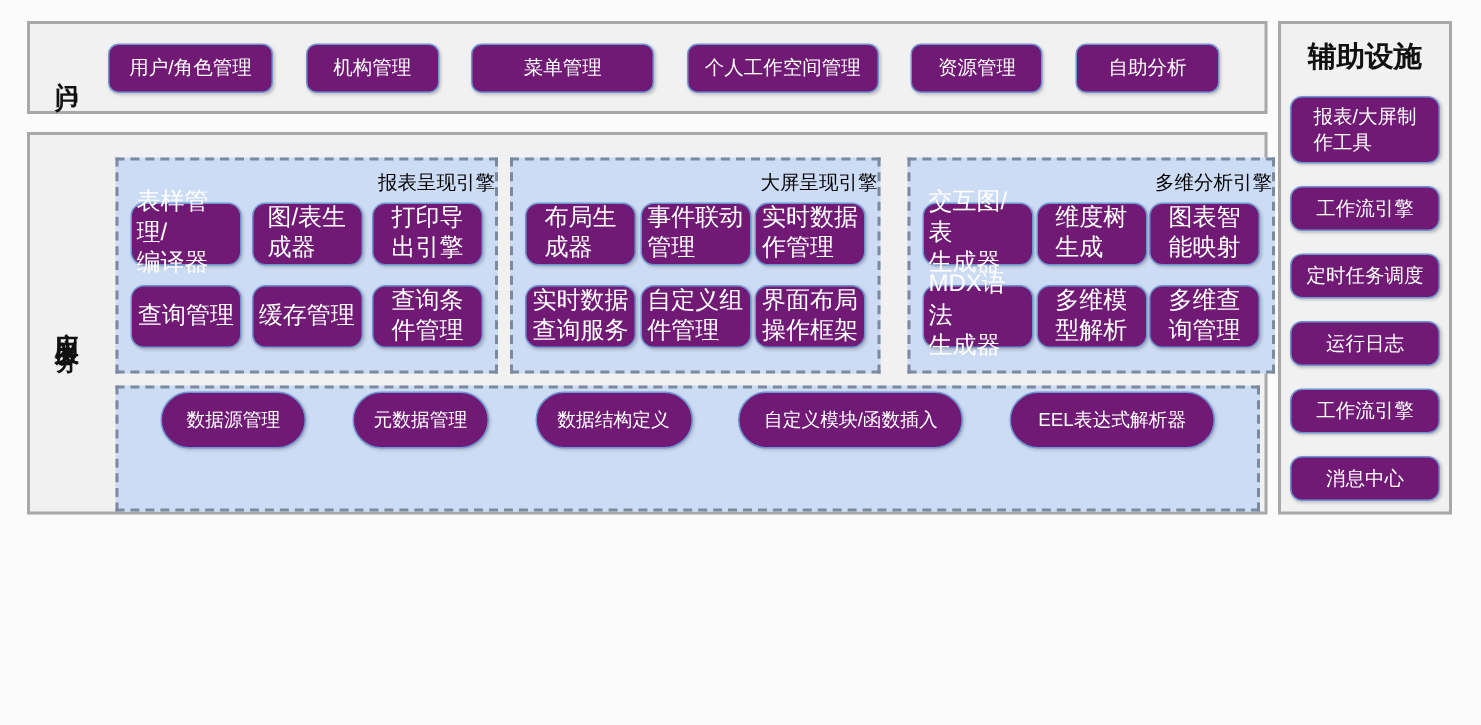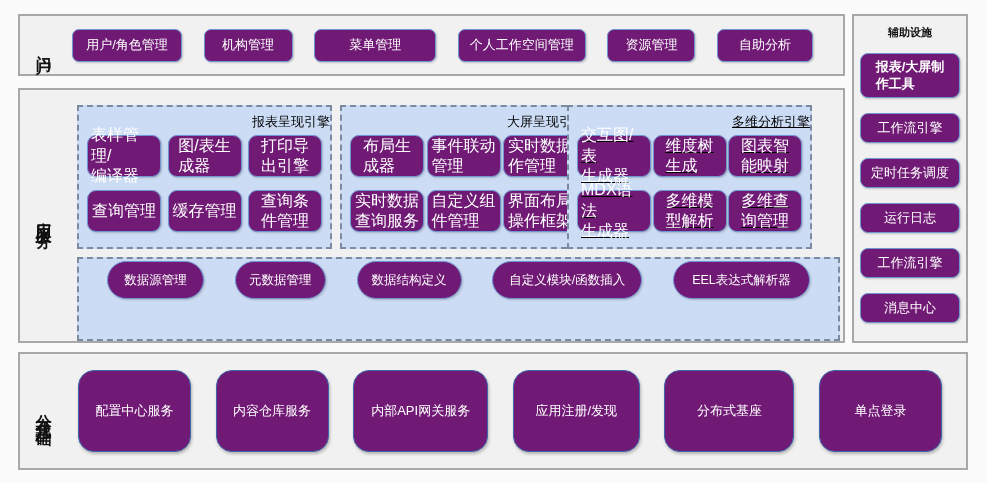--- a/index.html
+++ b/index.html
@@ -35,37 +35,37 @@
   
   .portal-row { position:absolute; left:52px; right:30px; top:0; bottom:0;
     display:flex; align-items:center; justify-content:space-between; }
   .portal-row .node { height:33px; border-radius:7px; font-size:13px; padding:0 6px; }
   .pw0{width:110px}.pw1{width:89px}.pw2{width:122px}.pw3{width:128px}.pw4{width:88px}.pw5{width:96px}
 
   
   .panel { position:absolute; background:#ccdcf5; border:2px dashed #7c8aa0; }
   .panel-p0 { left:57px;  top:15px; width:255px; height:144px; }
   .panel-p1 { left:320px; top:15px; width:247px; height:144px; }
-  .panel-p2 { left:547px; top:15px; width:245px; height:144px;text-decoration:underline; }
+  .panel-p2 { left:585px; top:15px; width:245px; height:144px; }
   .panel-cfg{ left:57px;  top:167px; width:763px; height:84px; }
   .panel-title { text-align:right; font-size:13px; color:#000; padding-top:6px; height:27px; }
   .panel-grid { display:grid; grid-template-columns:74px 74px 74px;
     justify-content:space-between; row-gap:13px; padding:1px 8px 0; }
   .panel-grid .node { height:42px; border-radius:9px; font-size:16px; padding:2px 3px; }
 
   
   .cfg-row { display:flex; justify-content:space-between; align-items:center; padding:2px 28px 0; }
   .cfg-row .node { height:38px; border-radius:19px; font-size:12.5px; padding:0 6px; }
   .cw0{width:97px}.cw1{width:91px}.cw2{width:105px}.cw3{width:150px}.cw4{width:137px}
 
   
-  .side-title { text-align:center; font-weight:bold; font-size:11px; color:#111; padding-top:9px; }
+  .side-title { text-align:center; font-weight:bold; font-size:19px; color:#111; padding-top:9px; }
   .side-col { display:flex; flex-direction:column; align-items:center; gap:15px; padding-top:13px; }
   .side-col .node { width:100px; border-radius:8px; font-size:13px; height:30px; padding:0 4px; }
-  .side-col .node.tall { height:45px;font-weight:bold; }
+  .side-col .node.tall { height:45px; }
 
   
   .bottom-row { position:absolute; left:58px; right:24px; top:0; bottom:0;
     display:flex; align-items:center; justify-content:space-between; }
   .bottom-row .node { height:82px; border-radius:16px; font-size:13px; padding:0 8px;
     border-color:#3d66ac; box-shadow:1px 2px 3px rgba(90,90,90,.4); }
   .bw0{width:113px}.bw1{width:113px}.bw2{width:135px}.bw3{width:127px}.bw4{width:130px}.bw5{width:123px}
 </style>
 </head>
 <body>
@@ -156,25 +156,14 @@
       <div class="node tall">报表/大屏制
 作工具</div>
       <div class="node">工作流引擎</div>
       <div class="node">定时任务调度</div>
       <div class="node">运行日志</div>
       <div class="node">工作流引擎</div>
       <div class="node">消息中心</div>
     </div>
   </aside>
 
-  <section class="box box-bottom">
-    <div class="vlabel">分布式基础</div>
-    <div class="bottom-row">
-      <div class="node bw0">配置中心服务</div>
-      <div class="node bw1">内容仓库服务</div>
-      <div class="node bw2">内部API网关服务</div>
-      <div class="node bw3">应用注册/发现</div>
-      <div class="node bw4">分布式基座</div>
-      <div class="node bw5">单点登录</div>
-    </div>
-  </section>
 
 </div>
 
 </body></html>

